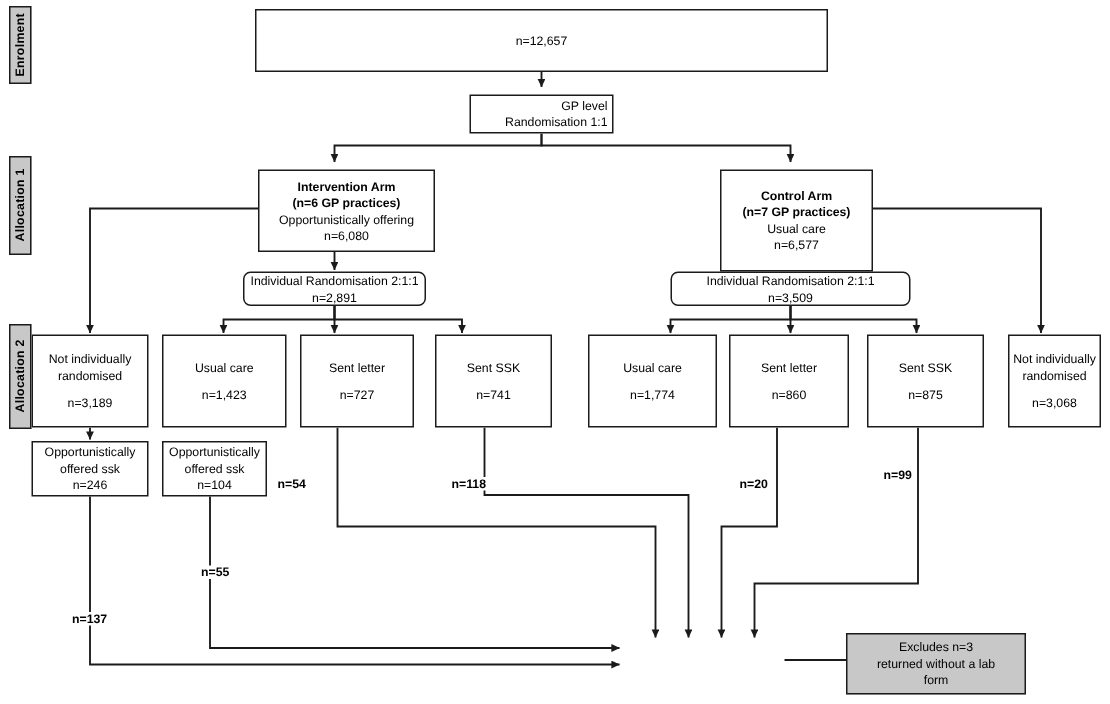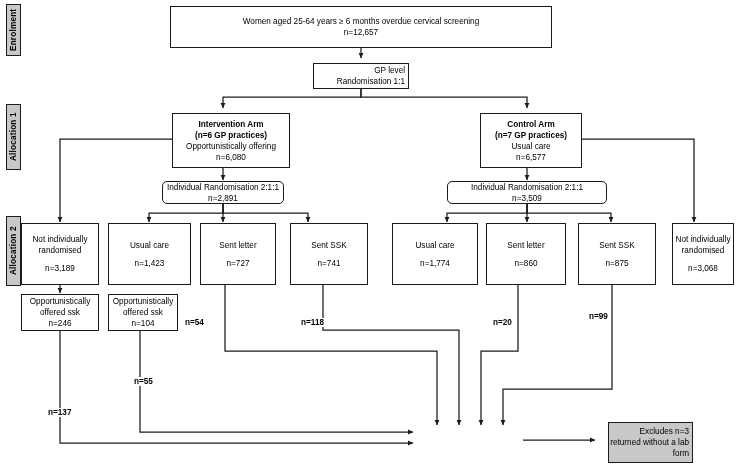--- a/index.html
+++ b/index.html
@@ -120,37 +120,36 @@
     <span>Enrolment</span>
   </div>
   <div class="stage" style="left:6px; top:104px; width:15px; height:66px;">
     <span>Allocation 1</span>
   </div>
   <div class="stage" style="left:6px; top:216px; width:15px; height:70px;">
     <span>Allocation 2</span>
   </div>
 
   <div class="node" style="left:170px; top:6px; width:382px; height:42px;">
-    <span class="ln">Women aged 25-64 years ≥ 6 months overdue cervical screening</span>
     <span class="ln">n=12,657</span>
   </div>
 
   <div class="node" style="left:313px; top:63px; width:96px; height:26px;align-items:flex-end;">
     <span class="ln">GP level</span>
     <span class="ln">Randomisation 1:1</span>
   </div>
 
   <div class="node" style="left:172px; top:113px; width:118px; height:55px;">
     <span class="ln bold">Intervention Arm</span>
     <span class="ln bold">(n=6 GP practices)</span>
     <span class="ln">Opportunistically offering</span>
     <span class="ln">n=6,080</span>
   </div>
 
-  <div class="node" style="left:480px; top:113px; width:102px; height:55px;">
+  <div class="node" style="left:480px; top:113px; width:102px; height:68px;">
     <span class="ln bold">Control Arm</span>
     <span class="ln bold">(n=7 GP practices)</span>
     <span class="ln">Usual care</span>
     <span class="ln">n=6,577</span>
   </div>
 
   <div class="node rounded" style="left:162px; top:181px; width:122px; height:23px;">
     <span class="ln">Individual Randomisation 2:1:1</span>
     <span class="ln">n=2,891</span>
   </div>
@@ -216,21 +215,21 @@
     <span class="ln">n=246</span>
   </div>
 
   <div class="node" style="left:108px; top:294px; width:70px; height:37px;">
     <span class="ln">Opportunistically</span>
     <span class="ln">offered ssk</span>
     <span class="ln">n=104</span>
   </div>
 
 
-  <div class="node shaded" style="left:608px; top:422px; width:85px; height:41px;align-items:flex-end;">
+  <div class="node shaded" style="left:564px; top:422px; width:120px; height:41px;">
     <span class="ln">Excludes n=3</span>
     <span class="ln">returned without a lab</span>
     <span class="ln">form</span>
   </div>
 
   <div class="edgelabel" style="left:184px; top:318px;">n=54</div>
 
   <div class="edgelabel" style="left:300px; top:318px;">n=118</div>
 
   <div class="edgelabel" style="left:492px; top:318px;">n=20</div>

